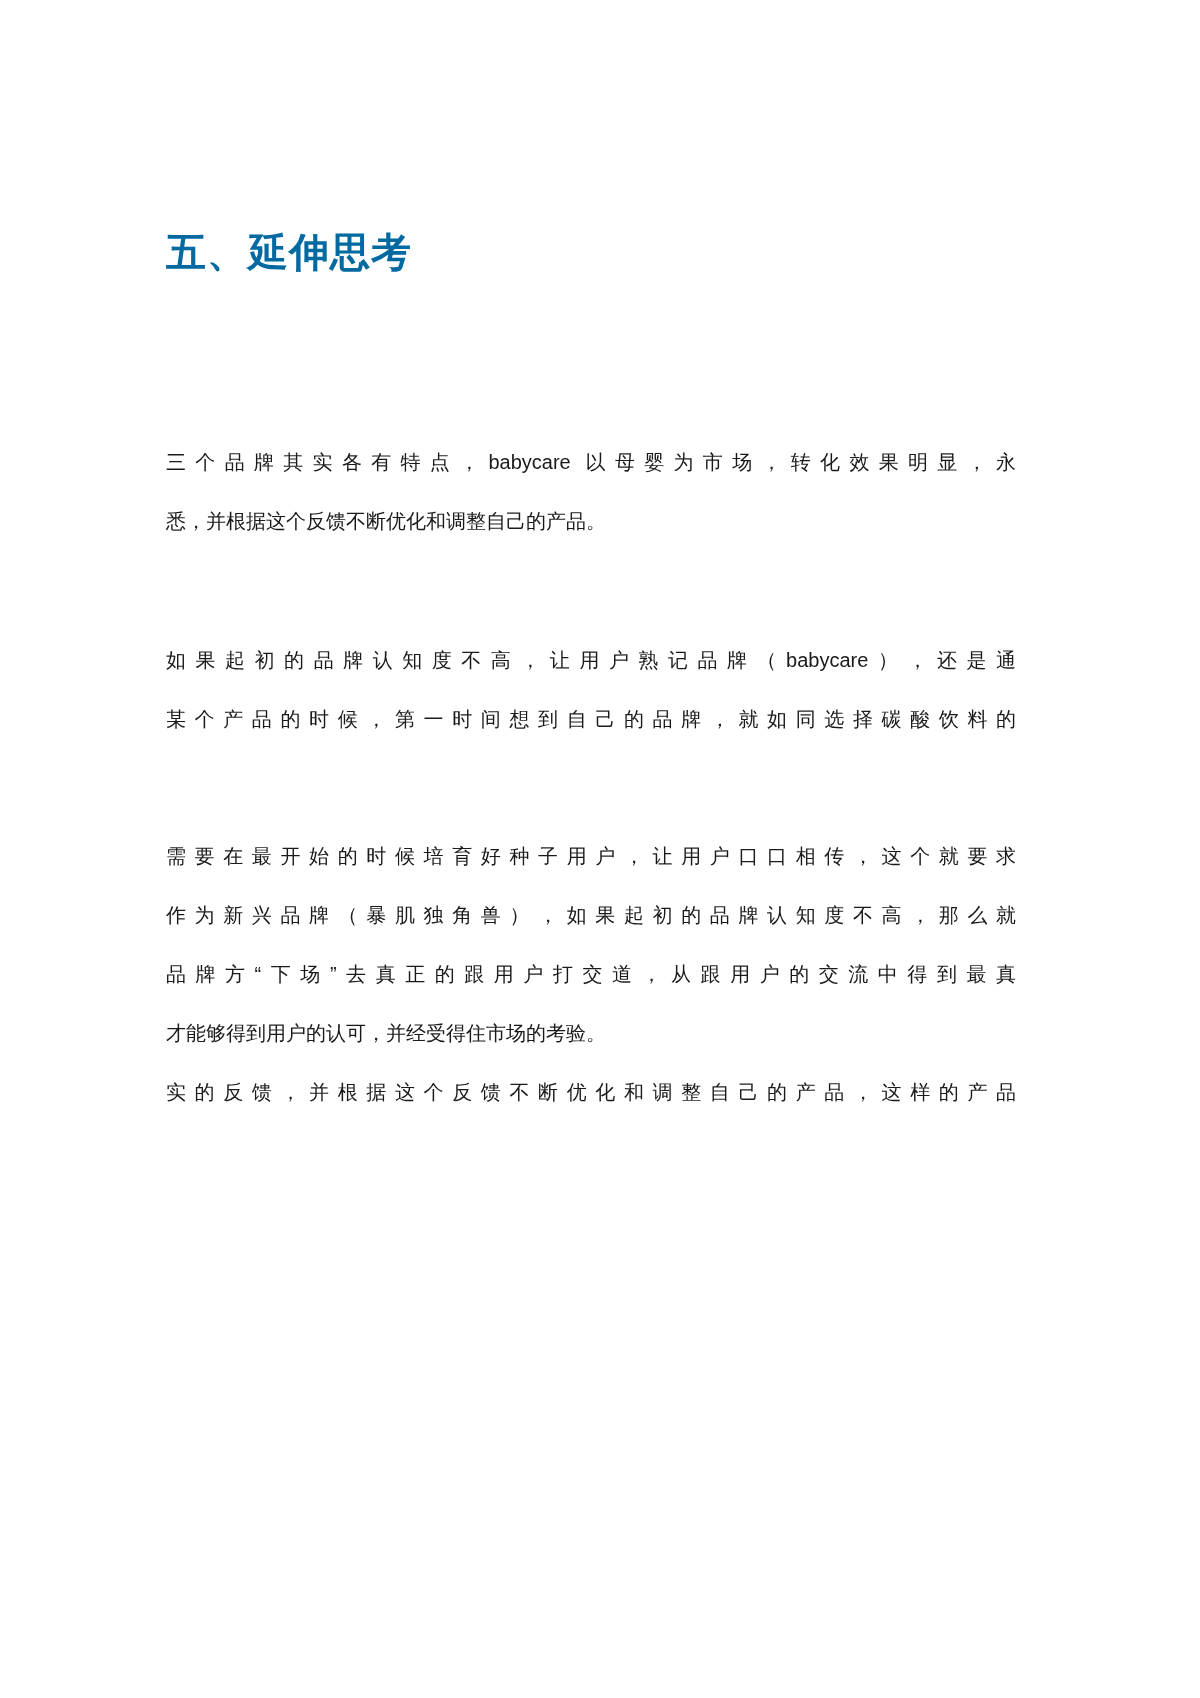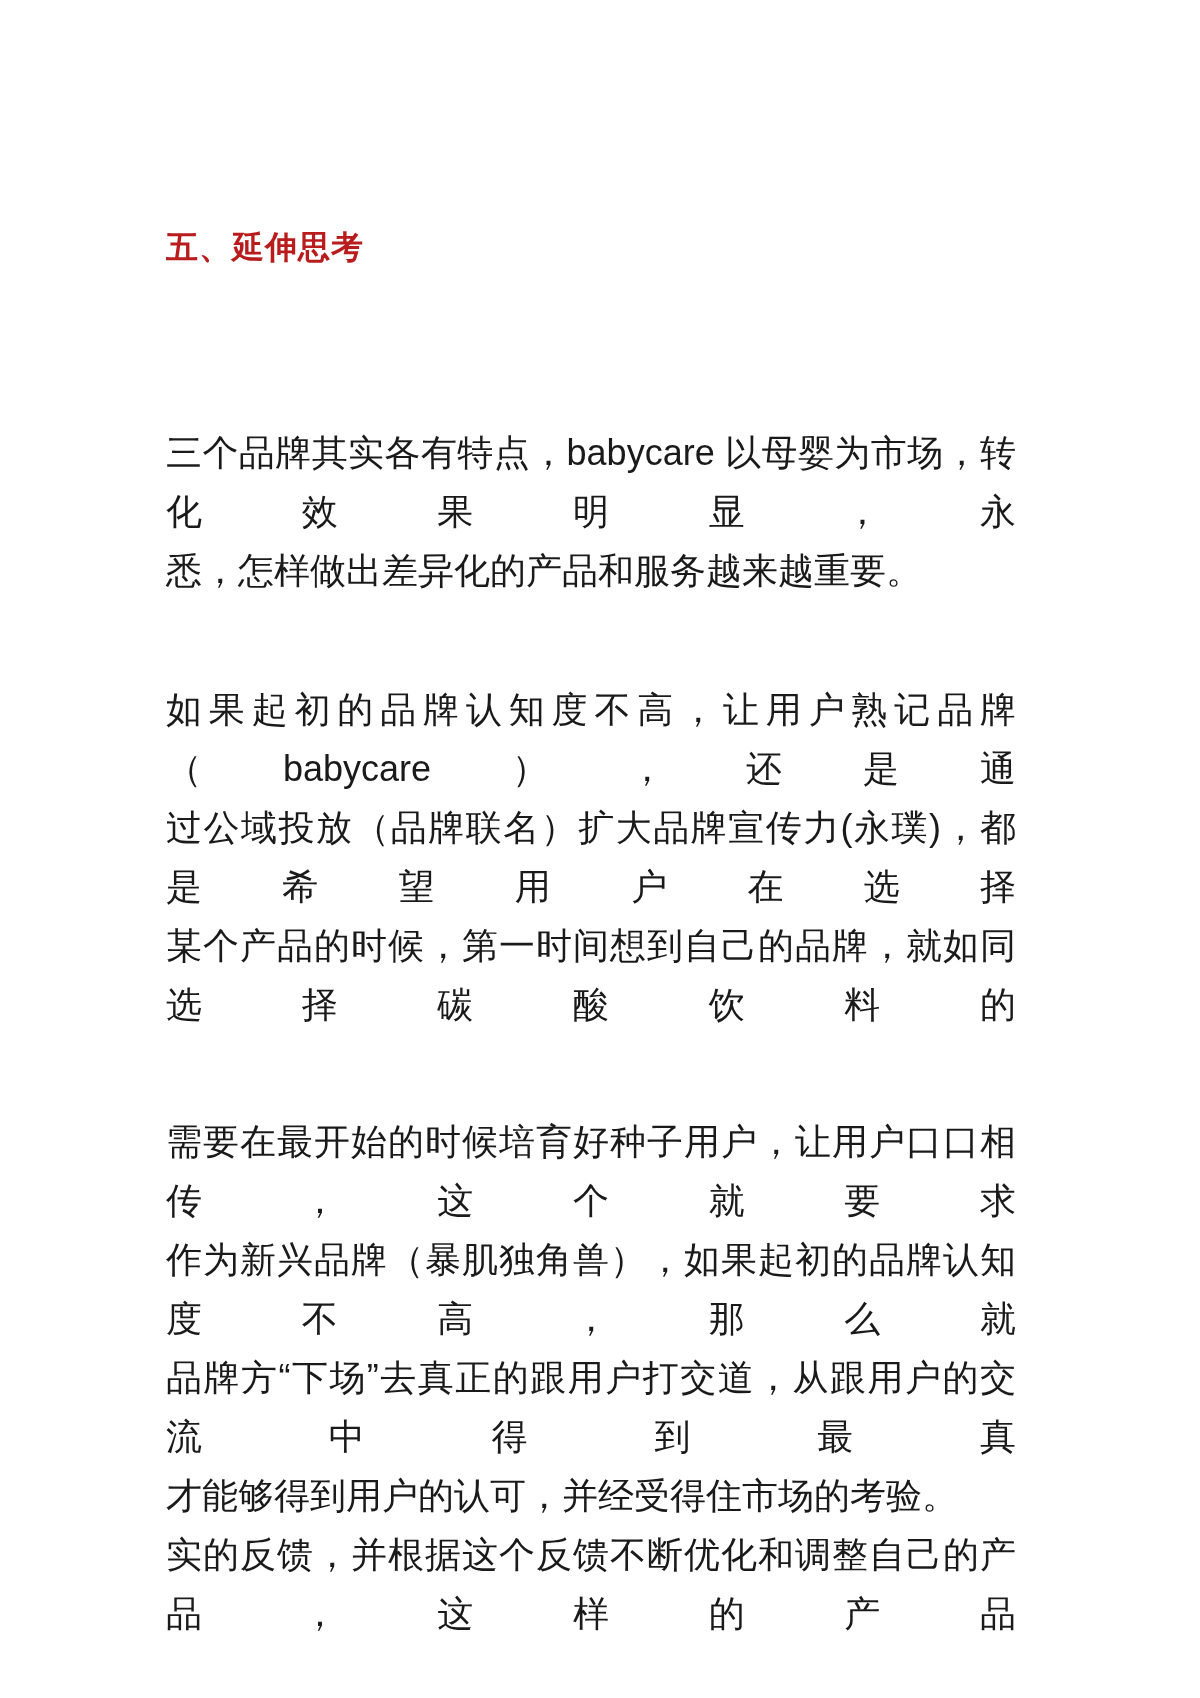--- a/index.html
+++ b/index.html
@@ -16,28 +16,28 @@
     font-family: "Liberation Sans", sans-serif;
   }
   .content {
     box-sizing: content-box;
     padding-left: 166px;
     width: 850px;
   }
   .heading {
     margin: 0;
     padding-top: 228px;
-    font-size: 32px;
+    font-size: 40px;
     line-height: 1.2;
     font-weight: 700;
-    color: #b91c1c;
+    color: #0369a1;
     letter-spacing: 1px;
   }
   .para {
-    font-size: 36px;
+    font-size: 20px;
     line-height: 59px;
     color: #1a1a1a;
     font-weight: 400;
   }
   .para .line {
     text-align: justify;
     text-align-last: justify;
     white-space: normal;
   }
   .para .line.para-end {
@@ -50,26 +50,25 @@
 </head>
 <body>
 
 <div class="page">
   <div class="content">
 
     <h1 class="heading">五、延伸思考</h1>
 
     <div class="para para-1">
       <div class="line">三个品牌其实各有特点，babycare 以母婴为市场，转化效果明显，永</div>
-      <div class="line para-end">悉，怎样做出差异化的产品和服务越来越重要。</div>
+      <div class="line para-end">悉，并根据这个反馈不断优化和调整自己的产品。</div>
     </div>
 
     <div class="para para-2">
       <div class="line">如果起初的品牌认知度不高，让用户熟记品牌（babycare），还是通</div>
-      <div class="line">过公域投放（品牌联名）扩大品牌宣传力(永璞)，都是希望用户在选择</div>
       <div class="line">某个产品的时候，第一时间想到自己的品牌，就如同选择碳酸饮料的</div>
     </div>
 
     <div class="para para-3">
       <div class="line">需要在最开始的时候培育好种子用户，让用户口口相传，这个就要求</div>
       <div class="line">作为新兴品牌（暴肌独角兽），如果起初的品牌认知度不高，那么就</div>
       <div class="line">品牌方“下场”去真正的跟用户打交道，从跟用户的交流中得到最真</div>
       <div class="line para-end">才能够得到用户的认可，并经受得住市场的考验。</div>
       <div class="line">实的反馈，并根据这个反馈不断优化和调整自己的产品，这样的产品</div>
     </div>

